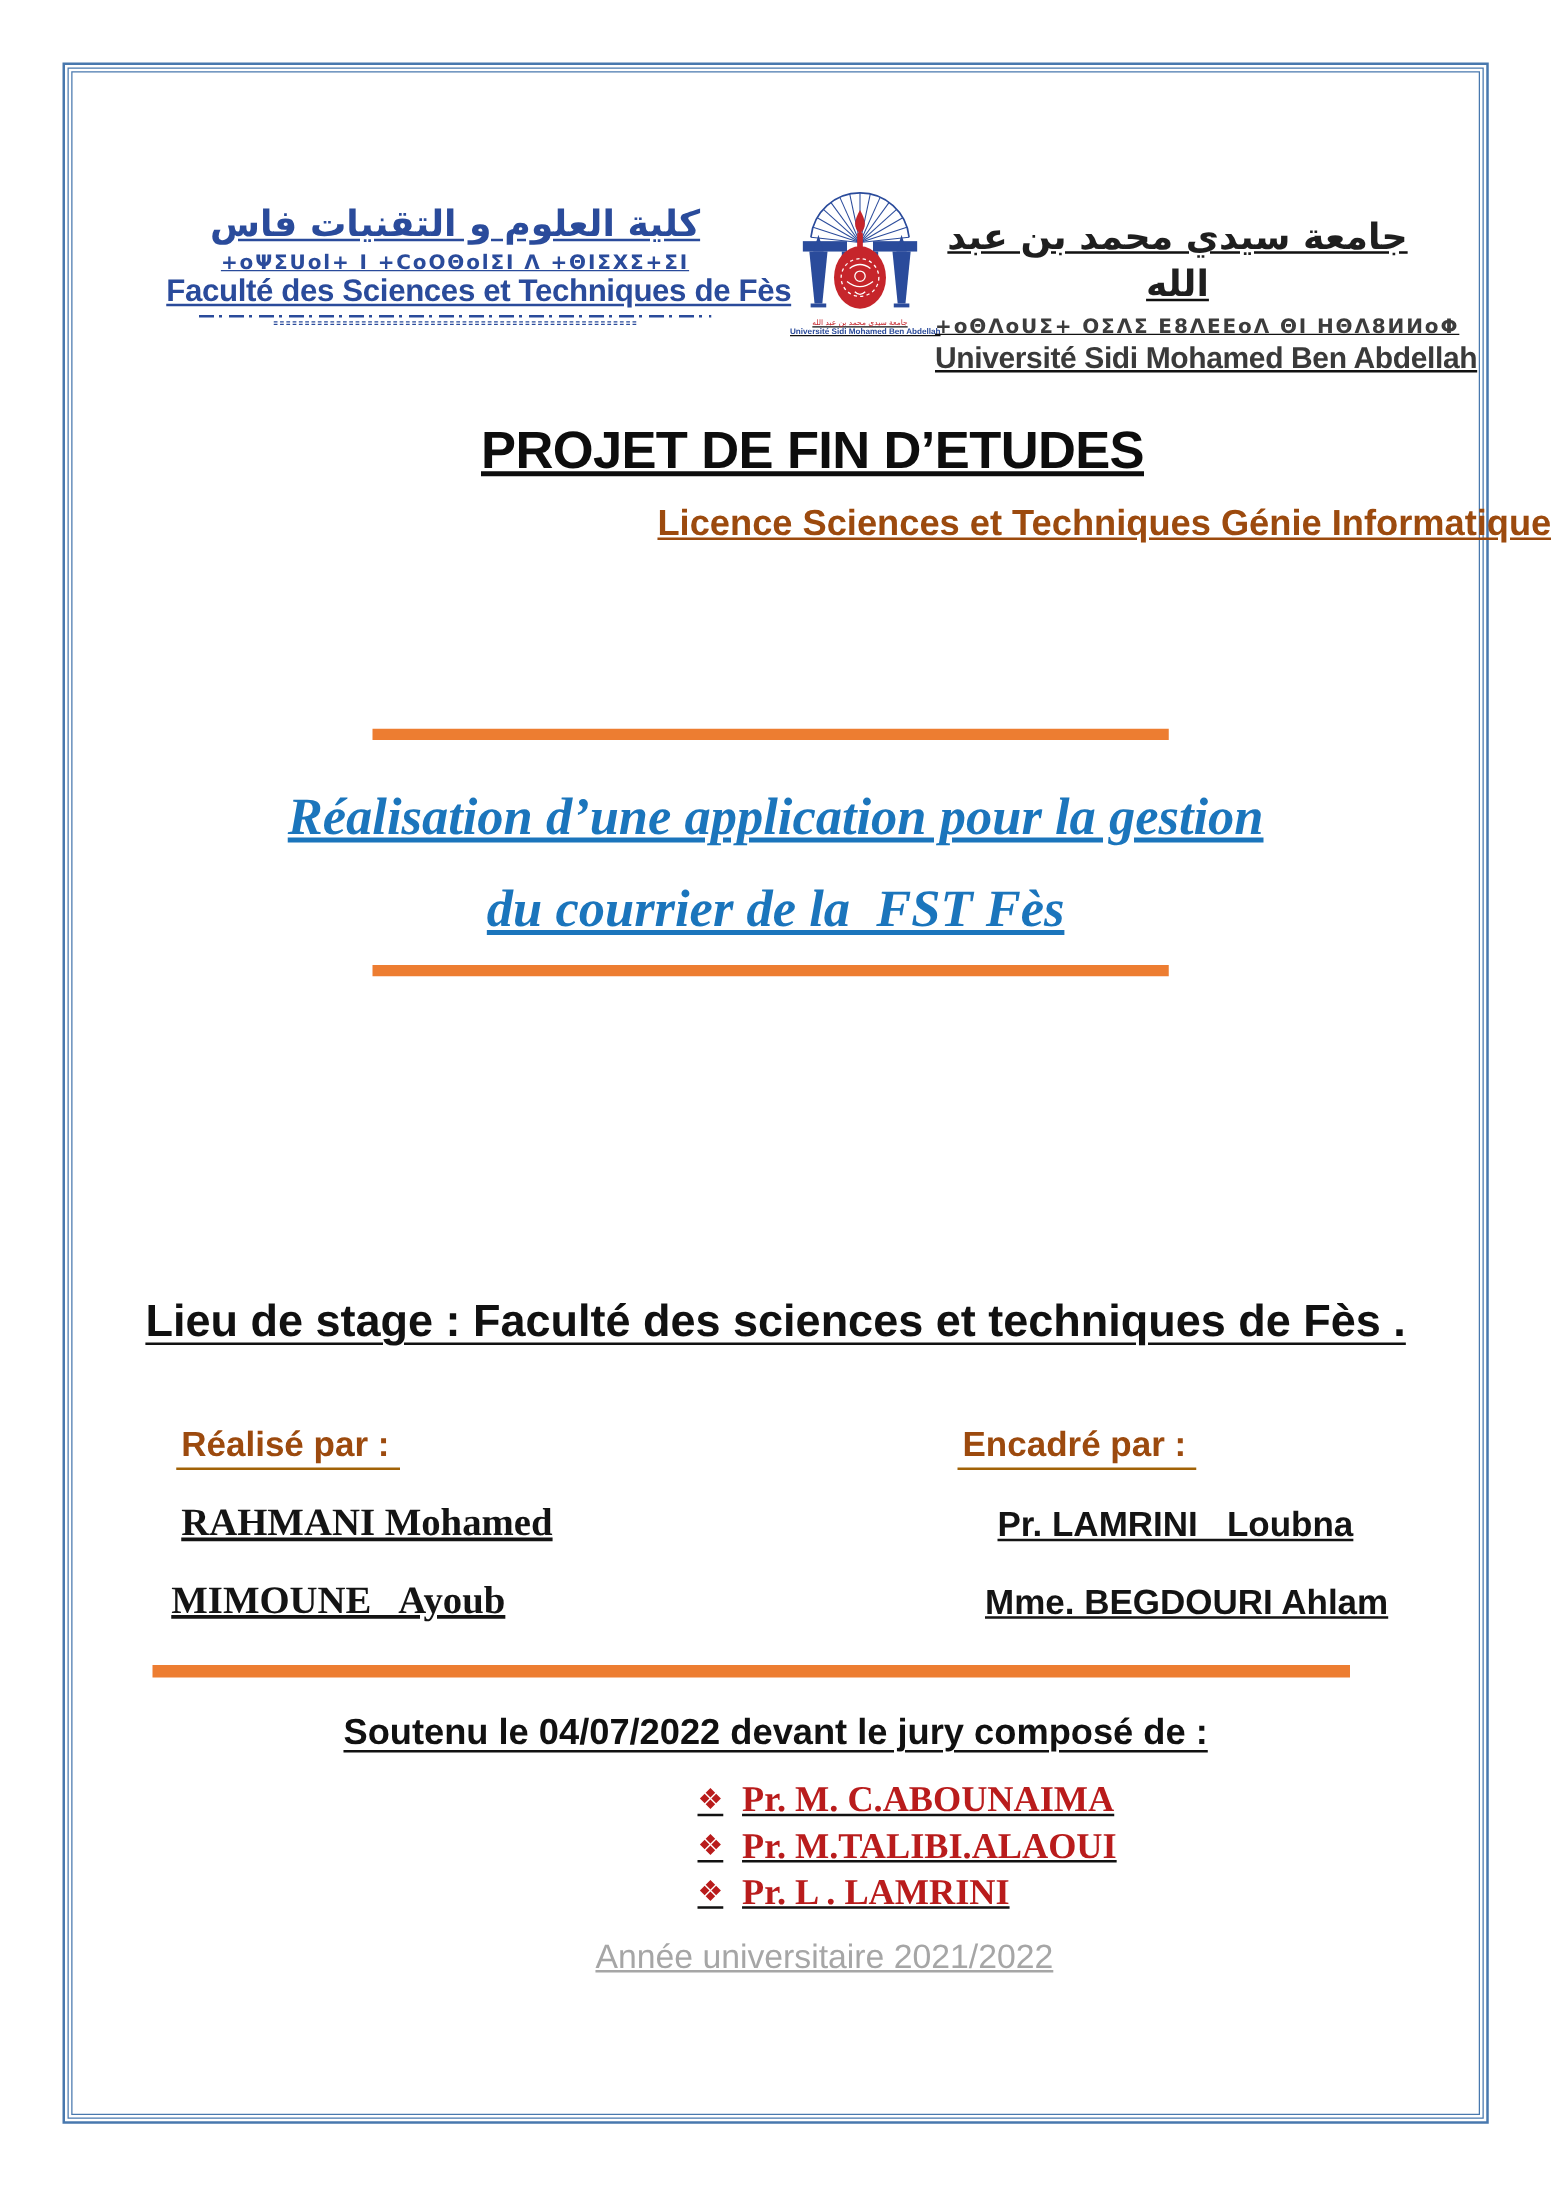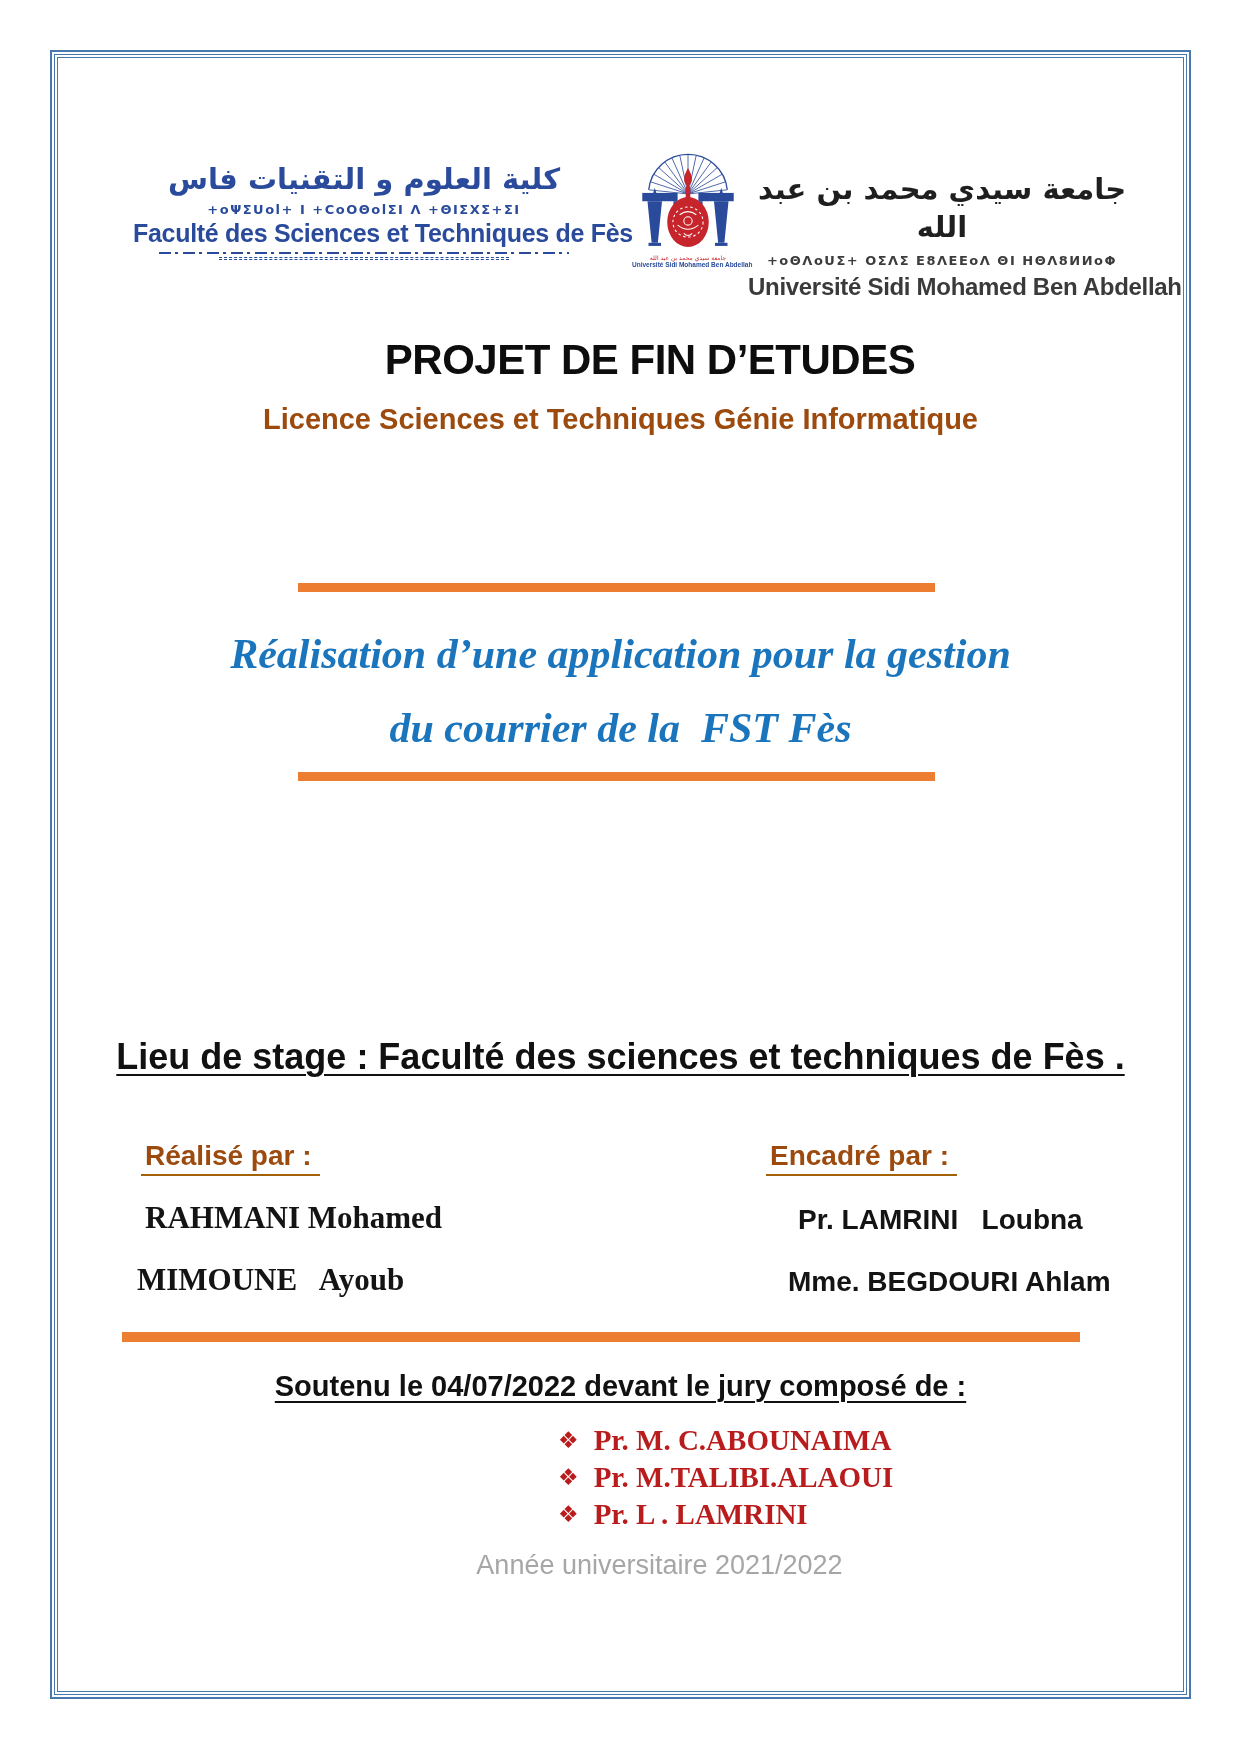--- a/index.html
+++ b/index.html
@@ -4,49 +4,49 @@
 <style>
   * { margin:0; padding:0; box-sizing:border-box; }
   html,body { background:#ffffff; }
   body {
     width:1241px; height:1754px;
     position:relative;
     font-family:"Liberation Sans", sans-serif;
     color:#111;
     overflow:hidden;
   }
-  .abs { position:absolute; }
+  .abs { position:absolute;text-decoration:underline; }
 
   
   .frame-outer { position:absolute; left:50px; top:50px; width:1141px; height:1649px; border:2px solid #4878AE; }
   .frame-mid   { position:absolute; inset:2px; border:1px solid #4878AE; }
   .frame-inner { position:absolute; inset:2px; border:1px solid #4878AE; }
 
   
   .faculty-block { left:133px; top:160px; width:462px; text-align:center; color:#2A4B9B; }
   .univ-block    { left:748px; top:170px; width:388px; text-align:center; }
   .hdr-arabic  { font-family:"DejaVu Sans", sans-serif; font-weight:bold; font-size:29px; line-height:38px; }
-  .hdr-tif     { font-family:"DejaVu Sans", sans-serif; font-weight:bold; font-size:13px; letter-spacing:1.5px; line-height:20px; margin-top:2px; white-space:nowrap; }
+  .hdr-tif     { font-family:"DejaVu Sans", sans-serif; font-weight:bold; font-size:16px; letter-spacing:1.5px; line-height:20px; margin-top:2px; white-space:nowrap; }
   .hdr-french  { font-weight:bold; font-size:25px; line-height:26px; letter-spacing:-0.3px; white-space:nowrap; }
   .univ-block .hdr-arabic { color:#1f1f1f; }
   .univ-block .hdr-tif    { color:#3c3c3c; margin-top:5px; }
   .univ-block .hdr-french { color:#3a3a3a; font-size:24px; margin-top:3px; }
   .dash-line-1 { margin:6px auto 0; width:410px; height:2px;
     background:repeating-linear-gradient(90deg,#2A4B9B 0 12px,transparent 12px 16px,#2A4B9B 16px 19px,transparent 19px 24px); }
   .dash-line-2 { margin:3px auto 0; width:290px; height:3px;
     border-top:1px dashed #2A4B9B; border-bottom:1px dashed #2A4B9B; }
 
   
   .emblem-wrap { left:632px; top:142px; width:112px; text-align:center; }
   .emblem-caption-ar { font-family:"DejaVu Sans", sans-serif; font-size:6px; line-height:7px; color:#C6252B; margin-top:2px; white-space:nowrap; }
   .emblem-caption-fr { font-size:6.5px; line-height:8px; color:#2A4B9B; font-weight:bold; white-space:nowrap; }
 
   
   .doc-kind   { left:60px; top:336px; width:1180px; text-align:center; font-size:42px; font-weight:bold; letter-spacing:-0.5px; color:#0d0d0d; }
-  .doc-program{ left:0; top:403px; width:1241px; text-align:center; font-size:29px; font-weight:bold; color:#9C4A0E; }
+  .doc-program{ left:0; top:403px; width:1241px; text-align:right; font-size:29px; font-weight:bold; color:#9C4A0E; }
   .rule { background:#ED7D31; }
   .rule-top    { left:298px; top:583px; width:637px; height:9px; }
   .rule-bottom { left:298px; top:772px; width:637px; height:9px; }
   .proj-title { left:0; width:1241px; text-align:center;
     font-family:"Liberation Serif", serif; font-style:italic; font-weight:bold;
     font-size:42px; color:#1B75BC; white-space:pre-wrap; }
   .proj-title-1 { top:630px; }
   .proj-title-2 { top:704px; }
 
   .lieu { left:0; top:1036px; width:1241px; text-align:center; font-size:36px; font-weight:bold;

